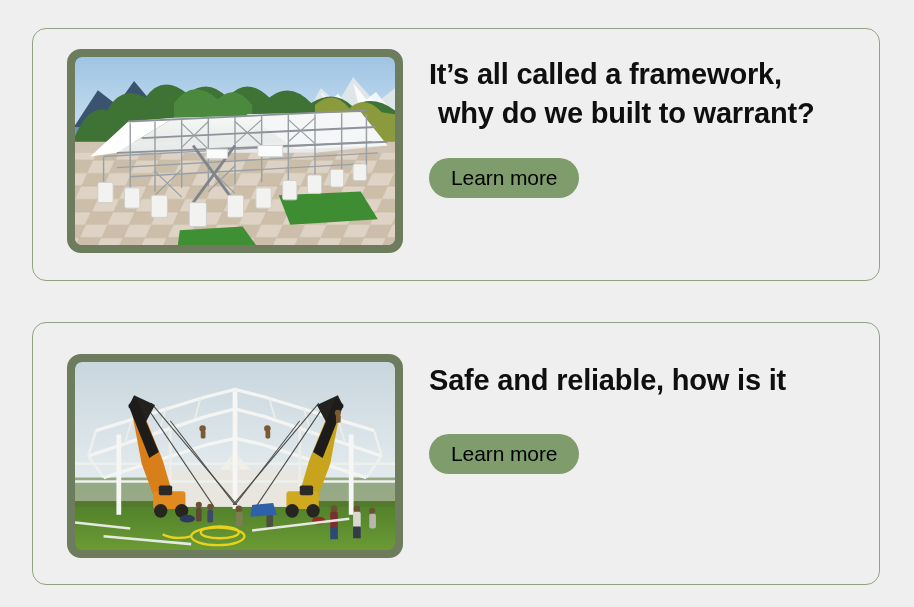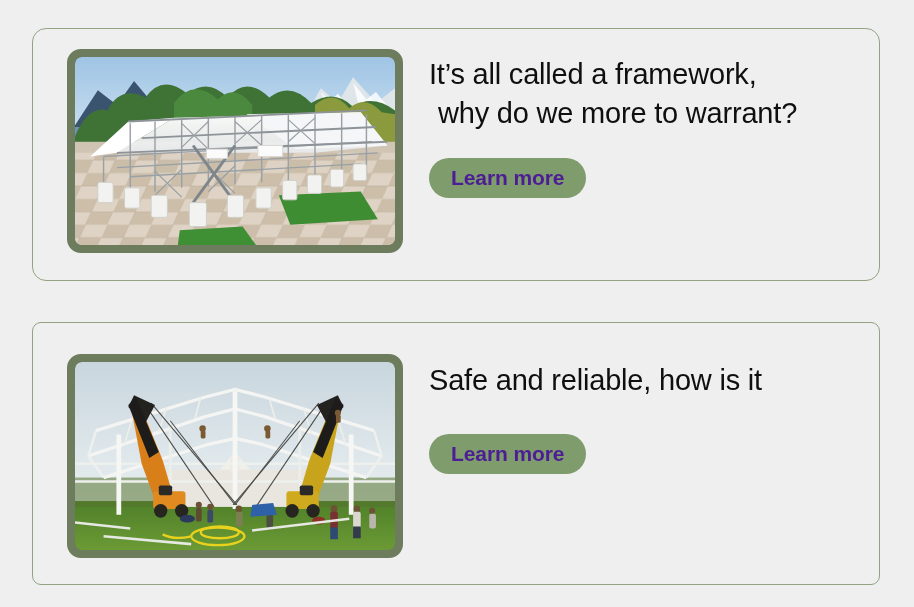--- a/index.html
+++ b/index.html
@@ -26,21 +26,21 @@
     left: 32px;
     width: 848px;
     box-sizing: border-box;
     background: #efefef;
     border: 1px solid #92a383;
     border-radius: 14px;
     display: flex;
     align-items: flex-start;
   }
   .card--one { top: 28px;  height: 253px; }
-  .card--two { top: 322px; height: 263px; border-radius: 9px; }
+  .card--two { top: 322px; height: 263px; }
 
   
   .thumb-frame {
     position: relative;
     margin: 20px 0 0 34px;
     width: 336px;
     height: 204px;
     box-sizing: border-box;
     border: 8px solid #6c7c5d;
     border-radius: 14px;
@@ -63,39 +63,39 @@
     padding: 26px 20px 0 26px;
     min-width: 0;
   }
   .card--two .body-col { padding-top: 38px; }
 
   .headline {
     margin: 0;
     font-family: "Liberation Sans", sans-serif;
     font-size: 29px;
     line-height: 1.33;
-    font-weight: 400;
+    font-weight: 700;
     color: #0f0f0f;
     letter-spacing: -0.2px;
     max-width: 450px;
   }
   .headline .l2 { display: block; padding-left: 9px; }
   .card--two .headline .l2 { padding-left: 0; }
 
   .cta {
     display: inline-block;
     margin-top: 26px;
     padding: 8px 22px 9px;
     background: #7f9c6c;
-    color: #4c1d95;
+    color: #000000;
     border: none;
     border-radius: 20px;
     font-family: "Liberation Sans", sans-serif;
     font-size: 21px;
-    font-weight: bold;
+    font-weight: normal;
     line-height: 1.1;
     letter-spacing: -0.1px;
     cursor: pointer;
   }
   .card--two .cta { margin-top: 34px; }
 </style>
 </head>
 <body>
 
 <div class="page">
@@ -204,21 +204,21 @@
 
           <rect x="192" y="96" width="26" height="12" fill="#fbfbfb" stroke="#d8d8d4"></rect>
           <rect x="138" y="100" width="22" height="10" fill="#fbfbfb" stroke="#d8d8d4"></rect>
         </svg>
       </div>
     </div>
 
     <div class="body-col">
       <h2 class="headline">
         <span>It’s all called a framework,</span>
-        <span class="l2">why do we more to warrant?</span>
+        <span class="l2">why do we built to warrant?</span>
       </h2>
       <button class="cta" type="button">Learn more</button>
     </div>
   </div>
 
   <div class="card card--two">
 
     <div class="thumb-frame">
       <div class="thumb-inner">
         <svg class="thumb-svg" viewBox="0 0 336 192" preserveAspectRatio="none">

